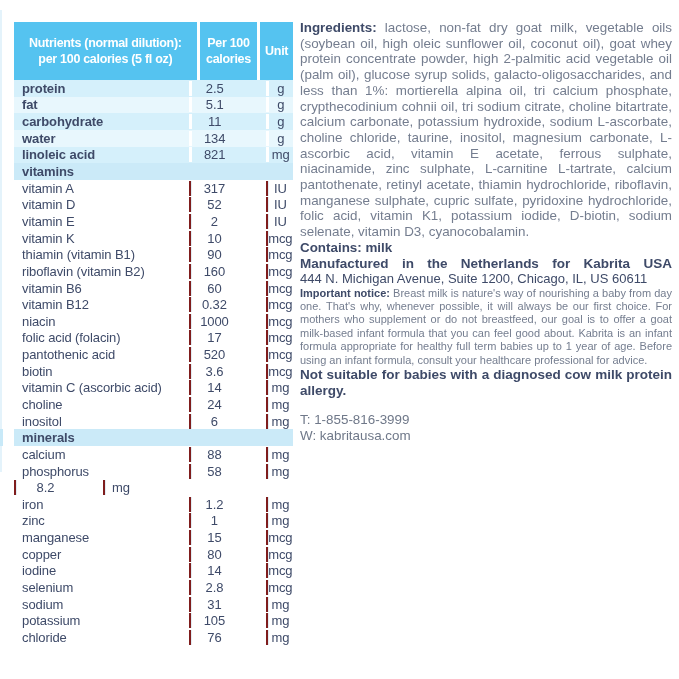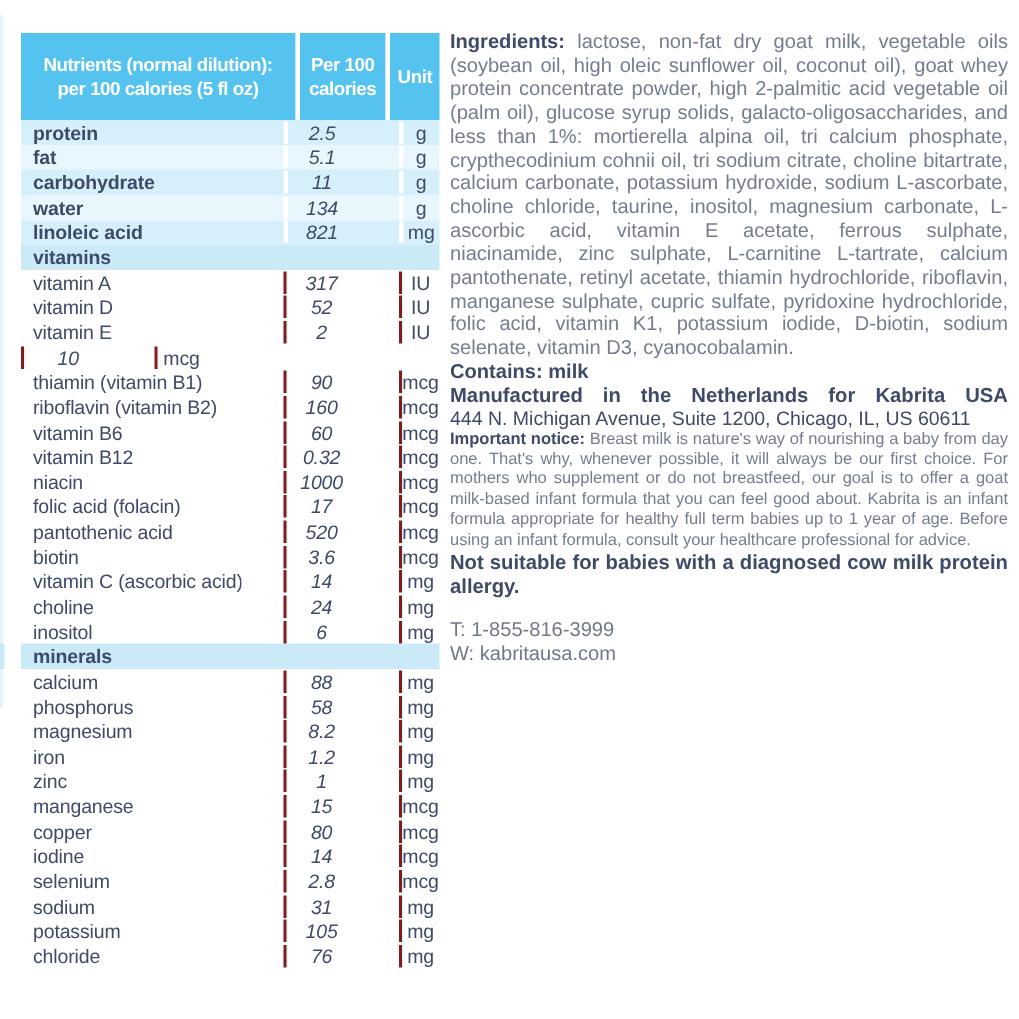--- a/index.html
+++ b/index.html
@@ -41,21 +41,21 @@
   .trow{display:flex;height:16.65px;align-items:center;font-size:13px;letter-spacing:-0.1px;gap:28px;}
   .trow.a{background:var(--stripe-a);}
   .trow.b{background:var(--stripe-b);}
   .trow.w{background:#fff;}
   .trow.bold .cn{font-weight:bold;}
   .section{
     height:16.65px;display:flex;align-items:center;background:var(--section-band);
     font-weight:bold;font-size:13px;padding-left:8px;letter-spacing:-0.1px;
   }
   .cn{width:184px;padding-left:8px;white-space:nowrap;overflow:hidden;}
-  .cv{width:61px;text-align:center;border-left:3px solid #fff;font-style:italic;}
+  .cv{width:61px;text-align:center;border-left:3px solid #fff;}
   .cu{width:34px;text-align:center;border-left:3px solid #fff;}
   .trow.w .cv,.trow.w .cu{border-left:2px solid #7f1d1d;box-shadow:inset 1px 0 0 var(--divider);}
 
   
   .rightcol{position:absolute;left:300px;top:8px;width:372px;color:var(--text-gray);margin-top:12px;}
   .rightcol p{margin:0;}
   .ing{font-size:13.4px;line-height:15.7px;text-align:justify;}
   .ing .lead{color:var(--text-navy);font-weight:bold;}
   .contains{font-size:13.4px;line-height:15.7px;color:var(--text-navy);font-weight:bold;}
   .manu{
@@ -127,20 +127,21 @@
           <span class="c cn">vitamin D</span>
           <span class="c cv">52</span>
           <span class="c cu">IU</span>
         </div>
         <div class="trow w">
           <span class="c cn">vitamin E</span>
           <span class="c cv">2</span>
           <span class="c cu">IU</span>
         </div>
         <div class="trow w">
+          <span class="c cn">vitamin K</span>
           <span class="c cv">10</span>
           <span class="c cu">mcg</span>
         </div>
         <div class="trow w">
           <span class="c cn">thiamin (vitamin B1)</span>
           <span class="c cv">90</span>
           <span class="c cu">mcg</span>
         </div>
         <div class="trow w">
           <span class="c cn">riboflavin (vitamin B2)</span>
@@ -197,21 +198,20 @@
           <span class="c cn">calcium</span>
           <span class="c cv">88</span>
           <span class="c cu">mg</span>
         </div>
         <div class="trow w">
           <span class="c cn">phosphorus</span>
           <span class="c cv">58</span>
           <span class="c cu">mg</span>
         </div>
         <div class="trow w">
-          <span class="c cn">magnesium</span>
           <span class="c cv">8.2</span>
           <span class="c cu">mg</span>
         </div>
         <div class="trow w">
           <span class="c cn">iron</span>
           <span class="c cv">1.2</span>
           <span class="c cu">mg</span>
         </div>
         <div class="trow w">
           <span class="c cn">zinc</span>

